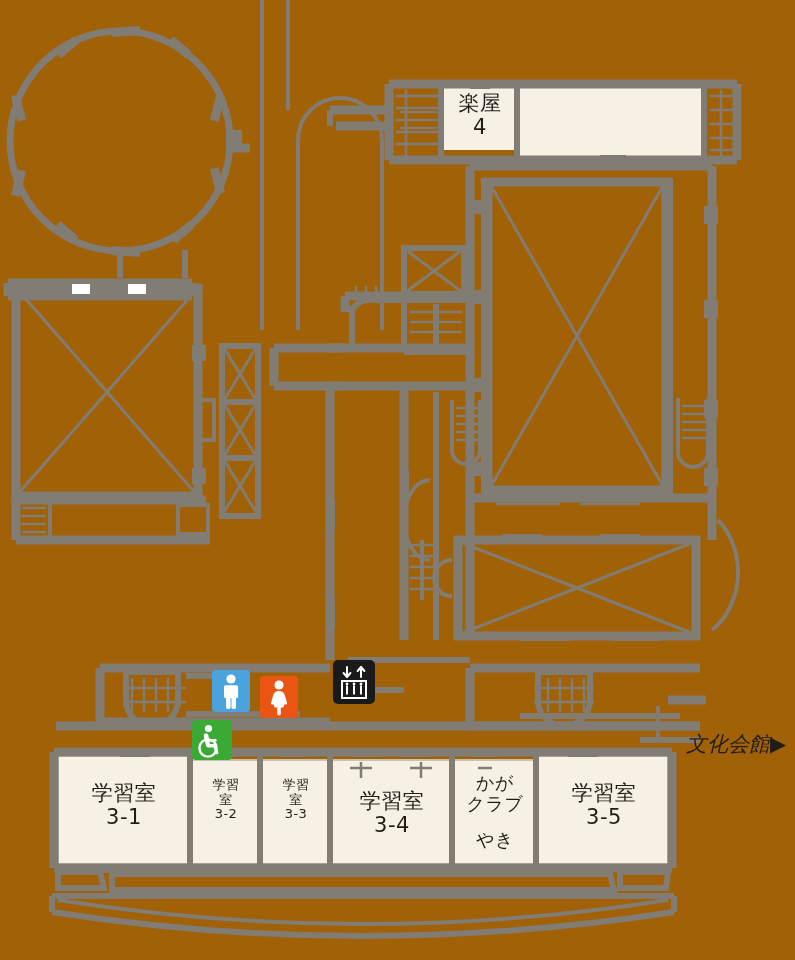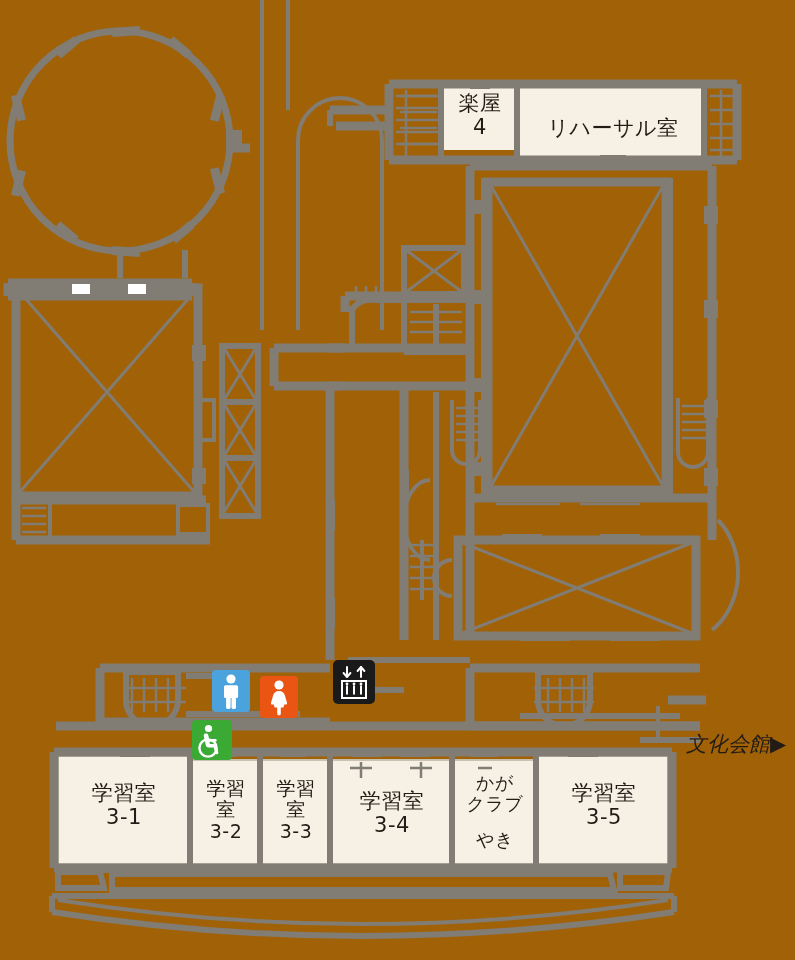--- a/index.html
+++ b/index.html
@@ -2,21 +2,21 @@
 <html><head>
 <meta charset="utf-8">
 <style>
   html,body{margin:0;padding:0;background:#ffffff;}
   body{width:795px;height:960px;font-family:"DejaVu Sans","Liberation Sans",sans-serif;}
   #stage{position:relative;width:795px;height:960px;overflow:hidden;background:#a16207;}
   #plan{position:absolute;left:0;top:0;}
   .lbl{position:absolute;color:#231c16;font-family:"DejaVu Sans","Liberation Sans",sans-serif;
        text-align:center;line-height:1.12;white-space:pre;pointer-events:none;}
   .room-lbl{font-size:21px;letter-spacing:0.5px;}
-  .room-lbl.small{font-size:19px;}
+  .room-lbl.small{font-size:13px;}
   .room-lbl.tiny{font-size:18px;}
   .hall-lbl{font-size:21px;}
   .ico{position:absolute;border-radius:4px;}
   .ico svg{display:block;}
 </style>
 </head>
 <body>
 
 <div id="stage">
 
@@ -329,21 +329,20 @@
       <path d="M14 25.5v9M21 25.5v9M28 25.5v9" stroke="#fff" stroke-width="2"></path>
       <circle cx="14" cy="24" r="1.4" fill="#fff"></circle>
       <circle cx="21" cy="24" r="1.4" fill="#fff"></circle>
       <circle cx="28" cy="24" r="1.4" fill="#fff"></circle>
     </svg>
   </div>
 
   <div class="lbl room-lbl" style="left:443px;top:92px;width:74px;">楽屋
 4</div>
 
-  <div class="lbl room-lbl" style="left:521px;top:117px;width:184px;">リハーサル室</div>
 
   <div class="lbl room-lbl" style="left:58px;top:782px;width:132px;">学習室
 3-1</div>
 
   <div class="lbl room-lbl small" style="left:192px;top:778px;width:68px;">学習
 室
 3-2</div>
 
   <div class="lbl room-lbl small" style="left:262px;top:778px;width:68px;">学習
 室

